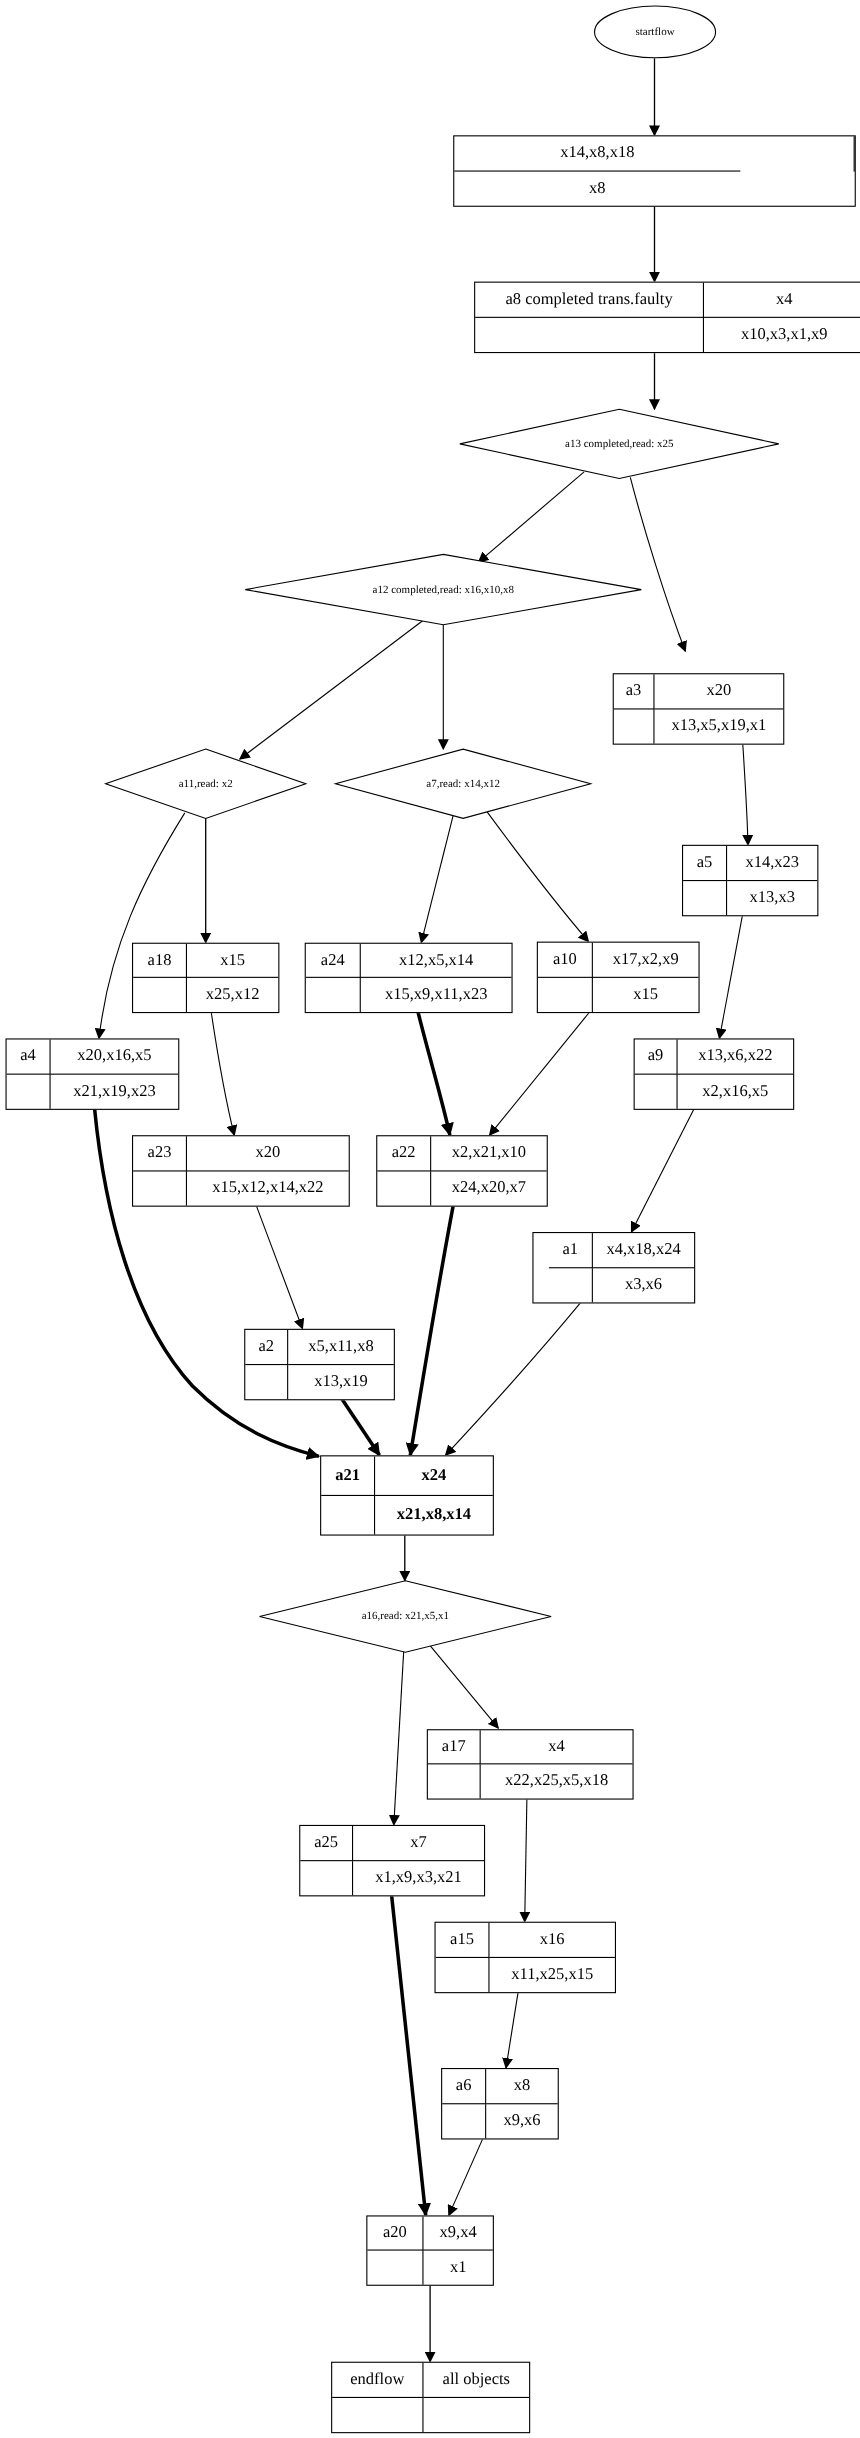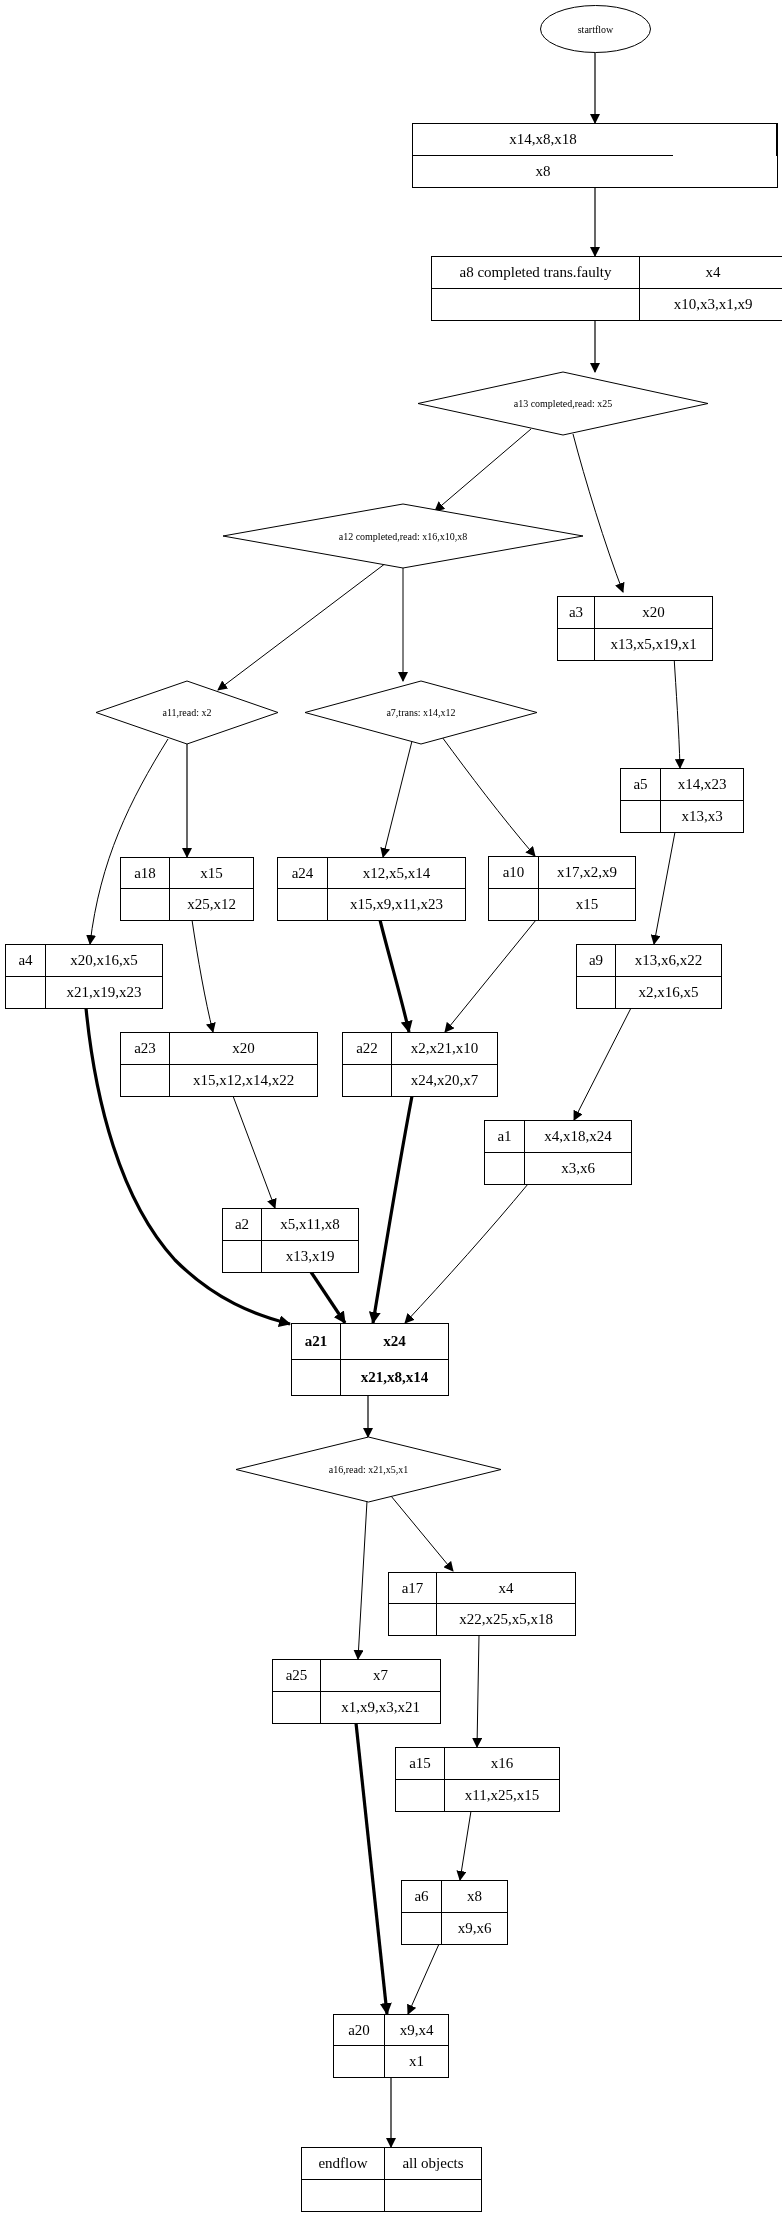--- a/index.html
+++ b/index.html
@@ -84,21 +84,21 @@
 <div class="node" style="left:96px;top:681px;width:182px;height:63px;text-decoration:underline;">
   <svg class="shape-svg" viewBox="0 0 182 63" preserveAspectRatio="none">
       <polygon points="91,0 182,31.5 91,63 0,31.5" fill="#fff" stroke="#000" stroke-width="1"></polygon>
     </svg>
   <div class="diamond-label">a11,read: x2</div>
 </div>
 <div class="node" style="left:305px;top:681px;width:232px;height:63px;">
   <svg class="shape-svg" viewBox="0 0 232 63" preserveAspectRatio="none">
       <polygon points="116,0 232,31.5 116,63 0,31.5" fill="#fff" stroke="#000" stroke-width="1"></polygon>
     </svg>
-  <div class="diamond-label">a7,trans: x14,x12</div>
+  <div class="diamond-label">a7,read: x14,x12</div>
 </div>
 <div class="node" style="left:236px;top:1437px;width:265px;height:65px;">
   <svg class="shape-svg" viewBox="0 0 265 65" preserveAspectRatio="none">
       <polygon points="132.5,0 265,32.5 132.5,65 0,32.5" fill="#fff" stroke="#000" stroke-width="1"></polygon>
     </svg>
   <div class="diamond-label">a16,read: x21,x5,x1</div>
 </div>
 
 <div class="node tbl" style="left:412px;top:123px;width:366px;height:65px;grid-template-columns:260px 1fr;grid-template-rows:1fr 1fr;">
   <div class="cell bb">x14,x8,x18</div>
@@ -106,21 +106,21 @@
   <div class="cell">x8</div>
 </div>
 
 <div class="node tbl" style="left:431px;top:256px;width:356px;height:65px;grid-template-columns:208px 1fr;grid-template-rows:1fr 1fr;">
   <div class="cell br bb">a8 completed trans.faulty</div>
   <div class="cell bb">x4</div>
   <div class="cell br"></div>
   <div class="cell">x10,x3,x1,x9</div>
 </div>
 
-<div class="node tbl" style="left:557px;top:596px;width:156px;height:65px;grid-template-columns:37px 1fr;grid-template-rows:1fr 1fr;">
+<div class="node tbl" style="left:557px;top:612px;width:156px;height:65px;grid-template-columns:37px 1fr;grid-template-rows:1fr 1fr;">
   <div class="cell br bb">a3</div>
   <div class="cell bb">x20</div>
   <div class="cell br"></div>
   <div class="cell">x13,x5,x19,x1</div>
 </div>
 
 <div class="node tbl" style="left:620px;top:768px;width:124px;height:65px;grid-template-columns:40px 1fr;grid-template-rows:1fr 1fr;">
   <div class="cell br bb">a5</div>
   <div class="cell bb">x14,x23</div>
   <div class="cell br"></div>
@@ -169,21 +169,21 @@
   <div class="cell">x15,x12,x14,x22</div>
 </div>
 
 <div class="node tbl" style="left:342px;top:1032px;width:156px;height:65px;grid-template-columns:49px 1fr;grid-template-rows:1fr 1fr;">
   <div class="cell br bb">a22</div>
   <div class="cell bb">x2,x21,x10</div>
   <div class="cell br"></div>
   <div class="cell">x24,x20,x7</div>
 </div>
 
-<div class="node tbl" style="left:484px;top:1120px;width:148px;height:65px;grid-template-columns:40px 1fr;grid-template-rows:1fr 1fr;">
+<div class="node tbl" style="left:484px;top:1120px;width:148px;height:65px;grid-template-columns:40px 1fr;grid-template-rows:1fr 1fr;padding-left:14px;">
   <div class="cell br bb">a1</div>
   <div class="cell bb">x4,x18,x24</div>
   <div class="cell br"></div>
   <div class="cell">x3,x6</div>
 </div>
 
 <div class="node tbl" style="left:222px;top:1208px;width:137px;height:65px;grid-template-columns:39px 1fr;grid-template-rows:1fr 1fr;">
   <div class="cell br bb">a2</div>
   <div class="cell bb">x5,x11,x8</div>
   <div class="cell br"></div>

